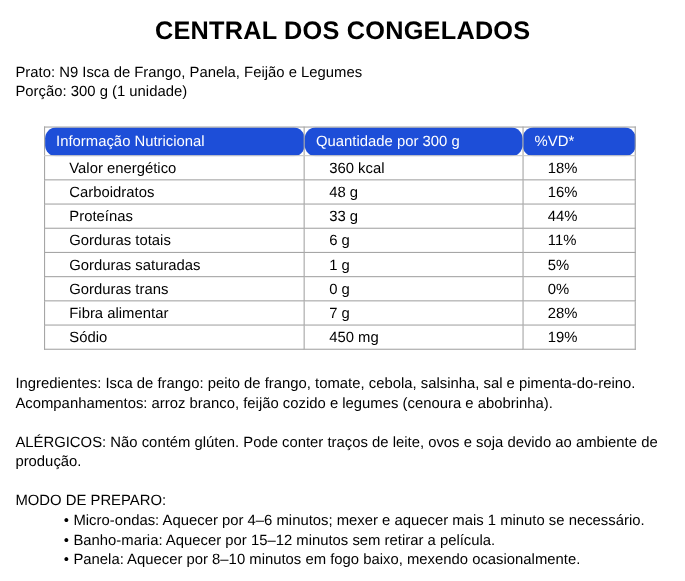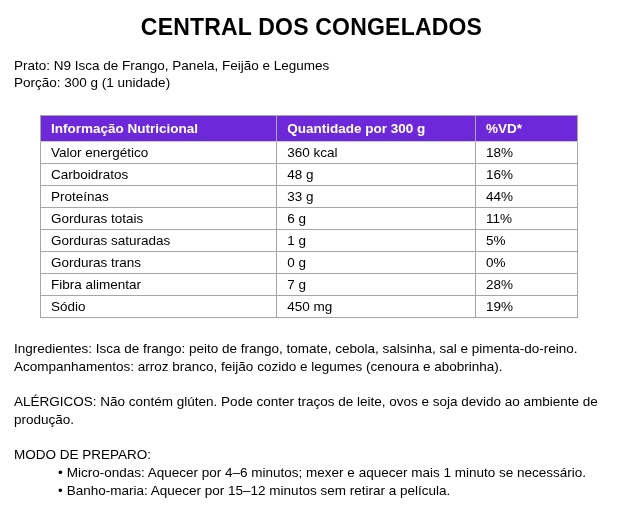--- a/index.html
+++ b/index.html
@@ -36,29 +36,30 @@
     table-layout: fixed;
   }
   table.nutrition col.c1 { width: 44%; }
   table.nutrition col.c2 { width: 37%; }
   table.nutrition col.c3 { width: 19%; }
   table.nutrition th, table.nutrition td {
     border: 1.5px solid #a6a6a6;
     font-size: 13.5px;
   }
   table.nutrition th {
-    background: #6d28d9;
+    background: #1d4ed8;
     color: #ffffff;
     text-align: left;
-    font-weight: bold;
+    font-weight: normal;
     padding: 5px 10px;
     border-bottom-color: #c9c9c9;
+    border-radius: 10px;
   }
   table.nutrition td {
-    padding: 3px 10px;
+    padding: 3px 22px;
     background: #ffffff;
   }
   table.nutrition td.center { }
   .section {
     line-height: 18px;
   }
   .sec-ingredients { margin-top: 22px; width: 600px; }
   .sec-allergens  { margin-top: 17px; width: 600px; }
   .sec-prep       { margin-top: 17px; width: 600px; }
   .prep-list { list-style: none; margin-left: 44px; }
@@ -148,16 +149,17 @@
   <div class="section sec-allergens">
     <b>ALÉRGICOS:</b>
     <span>Não contém glúten. Pode conter traços de leite, ovos e soja devido ao ambiente de produção.</span>
   </div>
 
   <div class="section sec-prep">
     <div class="bold">MODO DE PREPARO:</div>
     <ul class="prep-list">
       <li><span class="bullet-glyph">•</span><span>Micro-ondas: Aquecer por 4–6 minutos; mexer e aquecer mais 1 minuto se necessário.</span></li>
       <li><span class="bullet-glyph">•</span><span>Banho-maria: Aquecer por 15–12 minutos sem retirar a película.</span></li>
+      <li><span class="bullet-glyph">•</span><span>Panela: Aquecer por 8–10 minutos em fogo baixo, mexendo ocasionalmente.</span></li>
     </ul>
   </div>
 
 </div>
 
 </body></html>

